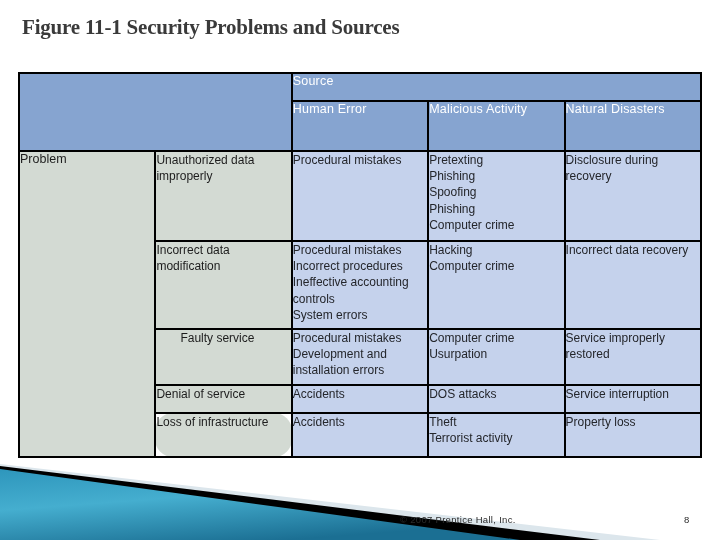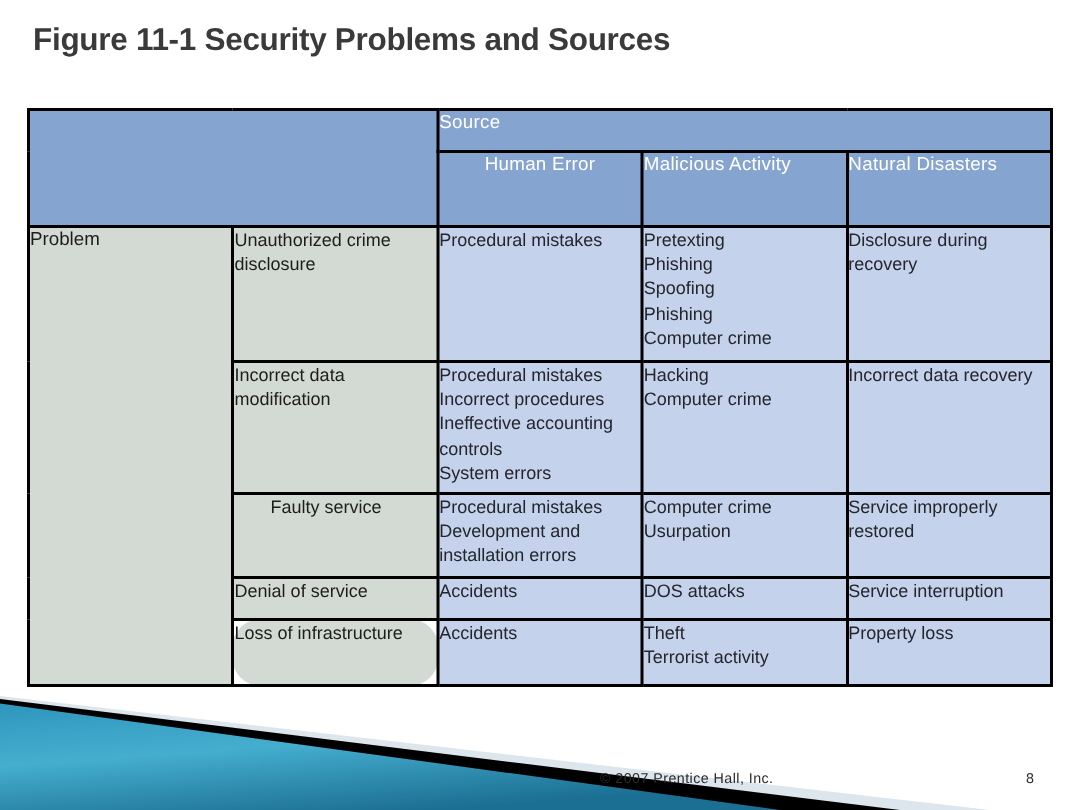--- a/index.html
+++ b/index.html
@@ -18,20 +18,21 @@
   
   #slide-title {
     position: absolute;
     left: 22px;
     top: 15px;
     font-size: 21px;
     font-weight: bold;
     color: #3a3a3a;
     letter-spacing: -0.2px;
     white-space: nowrap;
+    font-family: Liberation Serif, serif;
   }
 
   
   #figure-table {
     position: absolute;
     left: 18px;
     top: 72px;
     width: 684px;
     border-collapse: collapse;
     table-layout: fixed;
@@ -141,28 +142,28 @@
 
 <table id="figure-table">
   <tbody>
 
     <tr>
       <td class="hdr-corner" colspan="2" rowspan="2"></td>
       <td class="hdr hdr-source" colspan="3">Source</td>
     </tr>
 
     <tr>
-      <td class="hdr hdr-sub" style="width:170px;text-align:center;">Human Error</td>
+      <td class="hdr hdr-sub" style="width:170px;">Human Error</td>
       <td class="hdr hdr-sub" style="width:133px;">Malicious Activity</td>
       <td class="hdr hdr-sub" style="width:154px;">Natural Disasters</td>
     </tr>
 
     <tr>
       <td class="prob-label" rowspan="5">Problem</td>
-      <td class="prob-name" style="width:145px; height:88px;">Unauthorized crime disclosure</td>
+      <td class="prob-name" style="width:145px; height:88px;">Unauthorized data improperly</td>
       <td class="cell">
           <span>Procedural mistakes</span>
         </td>
       <td class="cell">
           <span>Pretexting</span>
           <span>Phishing</span>
           <span>Spoofing</span>
           <span>Phishing</span>
           <span>Computer crime</span>
         </td>

